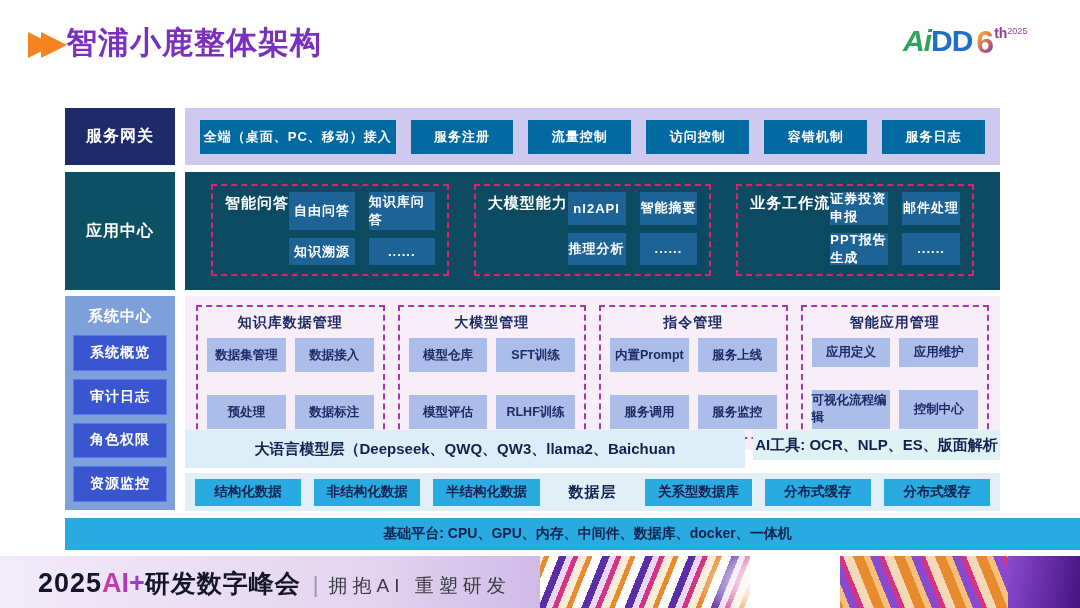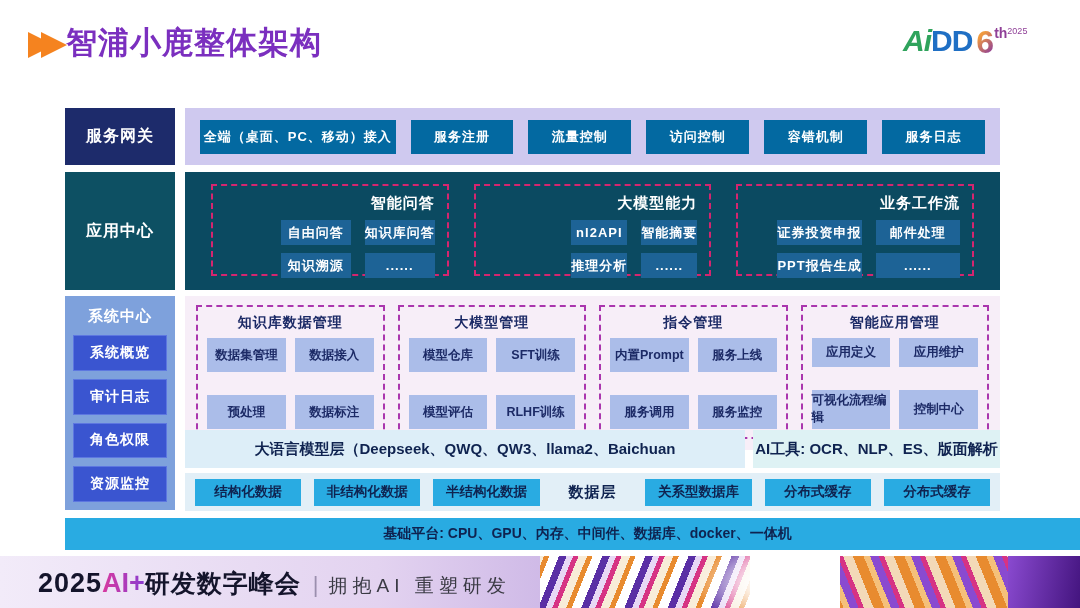--- a/index.html
+++ b/index.html
@@ -44,42 +44,42 @@
   .row1 { position:absolute; left:185px; top:108px; width:815px; height:57px; background:#cfc9ef;
     display:flex; align-items:center; gap:15px; padding:0 15px; }
   .gw-btn { background:#0369a1; color:#fff; font-size:13px; font-weight:bold; height:34px;
     display:flex; align-items:center; justify-content:center; flex:1; letter-spacing:1px; }
   .gw-btn.wide { flex:1.9; }
 
   
   .row2 { position:absolute; left:185px; top:172px; width:815px; height:118px; background:#0b4a61;
     display:flex; gap:25px; padding:12px 26px 14px; }
   .app-group { flex:1; border:2px dashed #d6256f; padding:6px 12px 9px;
-    display:flex; flex-direction:column;align-items:flex-end; }
+    display:flex; flex-direction:row; }
   .app-group .g-title { color:#fff; font-size:15px; font-weight:bold; text-align:center;
     letter-spacing:1px; margin:2px 0 7px; }
   .btn-grid2 { display:grid; grid-template-columns:1fr 1fr; gap:8px 14px; flex:1; }
   .app-btn { background:#1d6396; color:#fff; font-size:13px; font-weight:bold;
     display:flex; align-items:center; justify-content:center; min-height:25px; letter-spacing:1px; }
 
   
   .row3 { position:absolute; left:185px; top:296px; width:815px; height:154px; background:#f7eef8;
     display:flex; gap:13px; padding:9px 11px 11px; }
   .sys-group { flex:1; border:2px dashed #aa36ae; padding:5px 9px 8px;
     display:flex; flex-direction:column; }
   .sys-group .g-title { color:#1c2a66; font-size:14px; font-weight:bold; text-align:center;
     margin:2px 0 6px; letter-spacing:1px; }
   .sys-group .btn-grid2 { gap:23px 9px; }
   .sysg-btn { background:#abbde9; color:#1c2a66; font-size:12.5px; font-weight:bold;
     display:flex; align-items:center; justify-content:center; min-height:23px; }
 
   
   .row4-left { position:absolute; left:185px; top:430px; width:560px; height:38px; background:#ddeef8;
     display:flex; align-items:center; justify-content:center; color:#0f2350; font-size:15px; font-weight:bold; }
-  .row4-right { position:absolute; left:753px; top:430px; width:247px; height:38px; background:#def2f4;
+  .row4-right { position:absolute; left:753px; top:430px; width:247px; height:30px; background:#def2f4;
     display:flex; align-items:center; justify-content:center; color:#0f2350; font-size:15px; font-weight:bold; }
 
   
   .row5 { position:absolute; left:185px; top:473px; width:815px; height:38px; background:#e2eff7;
     display:flex; align-items:center; gap:13px; padding:4px 10px; }
   .data-btn { background:#29abe2; color:#0f2350; font-size:13.5px; font-weight:bold; height:27px;
     display:flex; align-items:center; justify-content:center; flex:1; }
   .data-label { color:#0f2350; font-size:15px; font-weight:bold; flex:0.75; text-align:center;
     letter-spacing:1px; }
 

